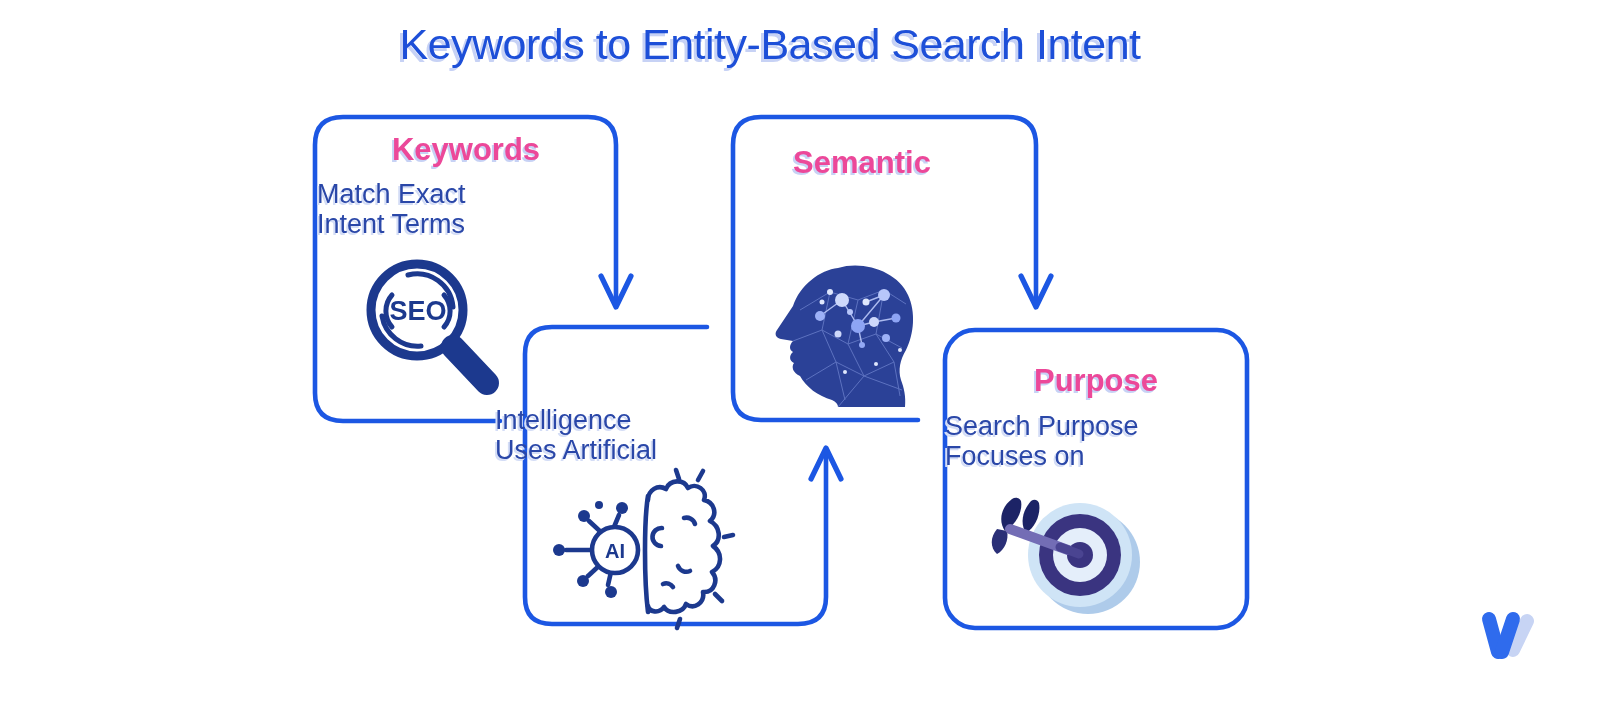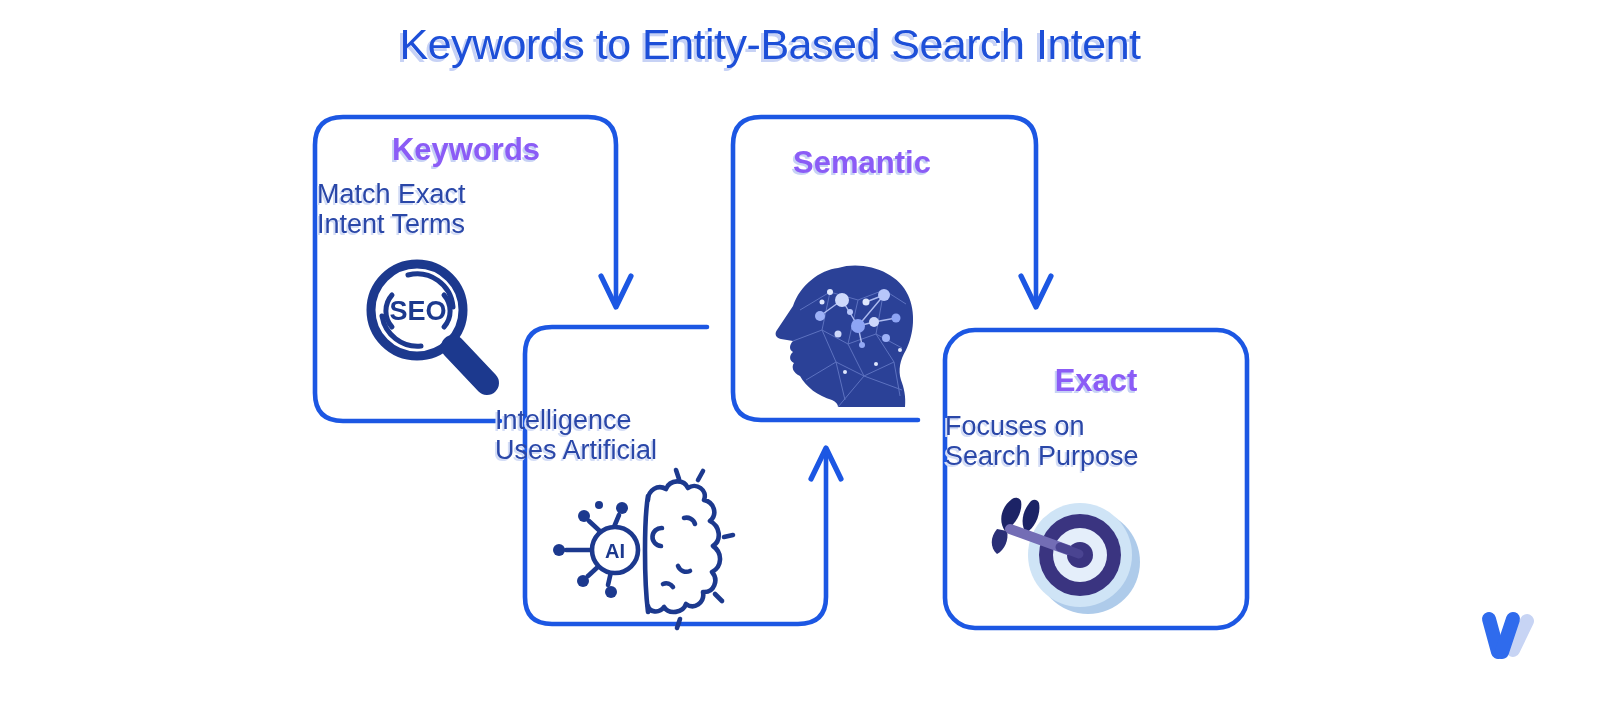--- a/index.html
+++ b/index.html
@@ -14,21 +14,21 @@
   .title{
     position:absolute;left:0;top:20px;width:1540px;
     text-align:center;
     font-size:43px;font-weight:400;letter-spacing:-0.5px;
     color:#1d4fd8;
     text-shadow:-3px 3px 0 #c7d2f5;
   }
   .box-heading{
     position:absolute;text-align:center;
     font-size:31px;font-weight:800;
-    color:#8b5cf6;
+    color:#ec4899;
     text-shadow:-2px 2px 0 #c7d2f5;
   }
   .box-lines{
     position:absolute;text-align:left;
     font-size:27px;font-weight:400;line-height:30px;
     color:#2a47a8;
     text-shadow:-2px 2px 0 #d4ddf6;
   }
 </style>
 </head>
@@ -192,19 +192,19 @@
     <div>Intent Terms</div>
   </div>
 
   <div class="box-lines" style="left:495px;top:405px;width:260px;">
     <div>Intelligence</div>
     <div>Uses Artificial</div>
   </div>
 
   <div class="box-heading" style="left:737px;top:145px;width:250px;">Semantic</div>
 
-  <div class="box-heading" style="left:950px;top:363px;width:292px;">Exact</div>
+  <div class="box-heading" style="left:950px;top:363px;width:292px;">Purpose</div>
   <div class="box-lines" style="left:945px;top:411px;width:302px;">
+    <div>Search Purpose</div>
     <div>Focuses on</div>
-    <div>Search Purpose</div>
   </div>
 
 </div>
 
 </body></html>

